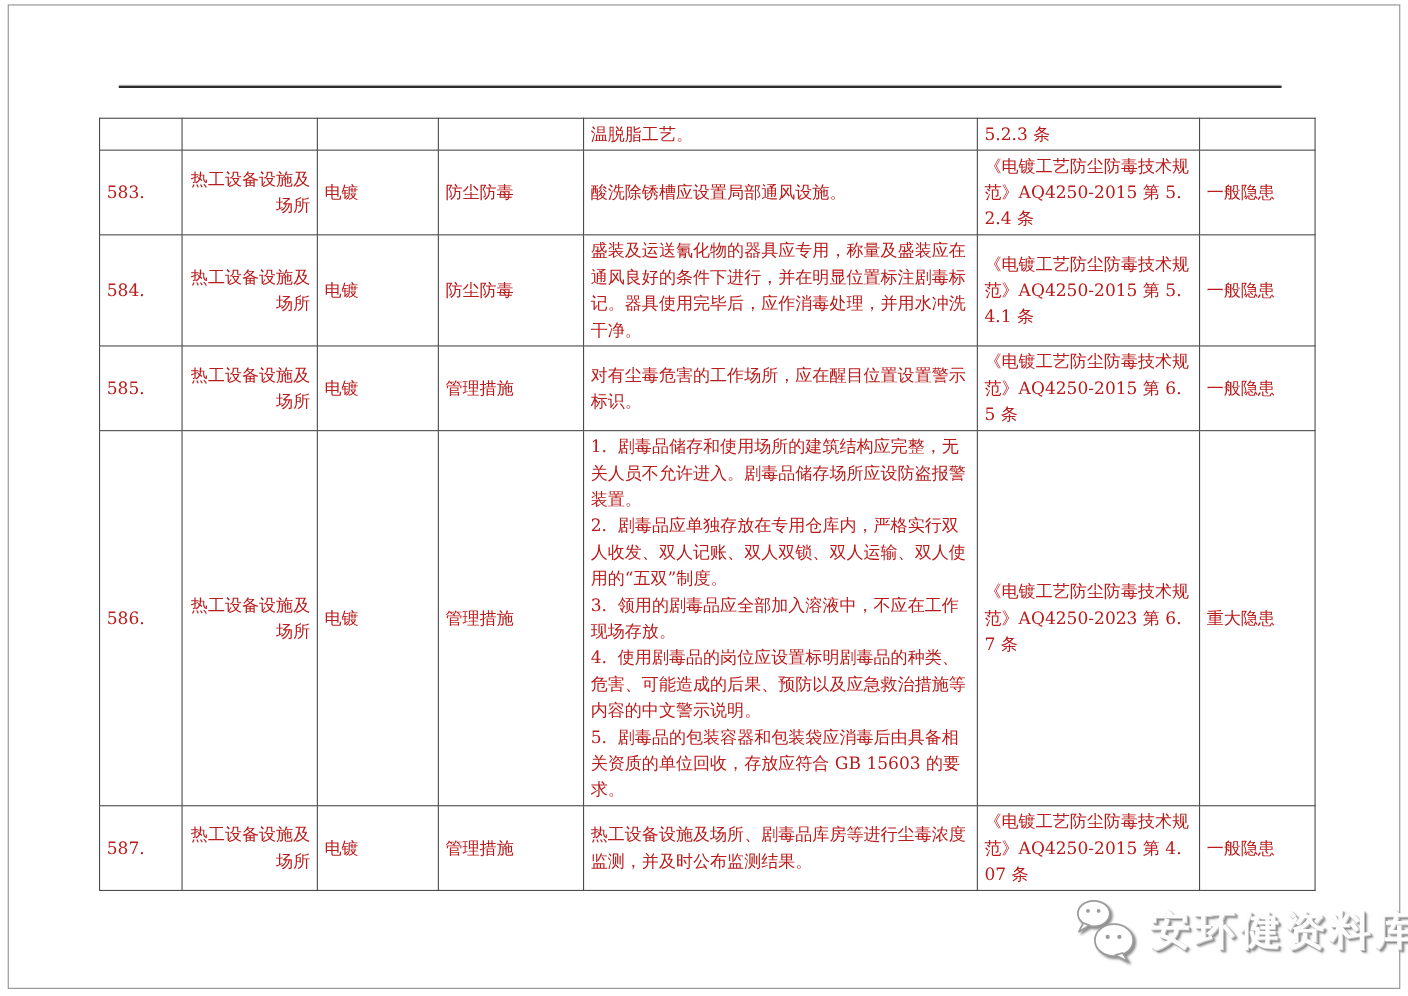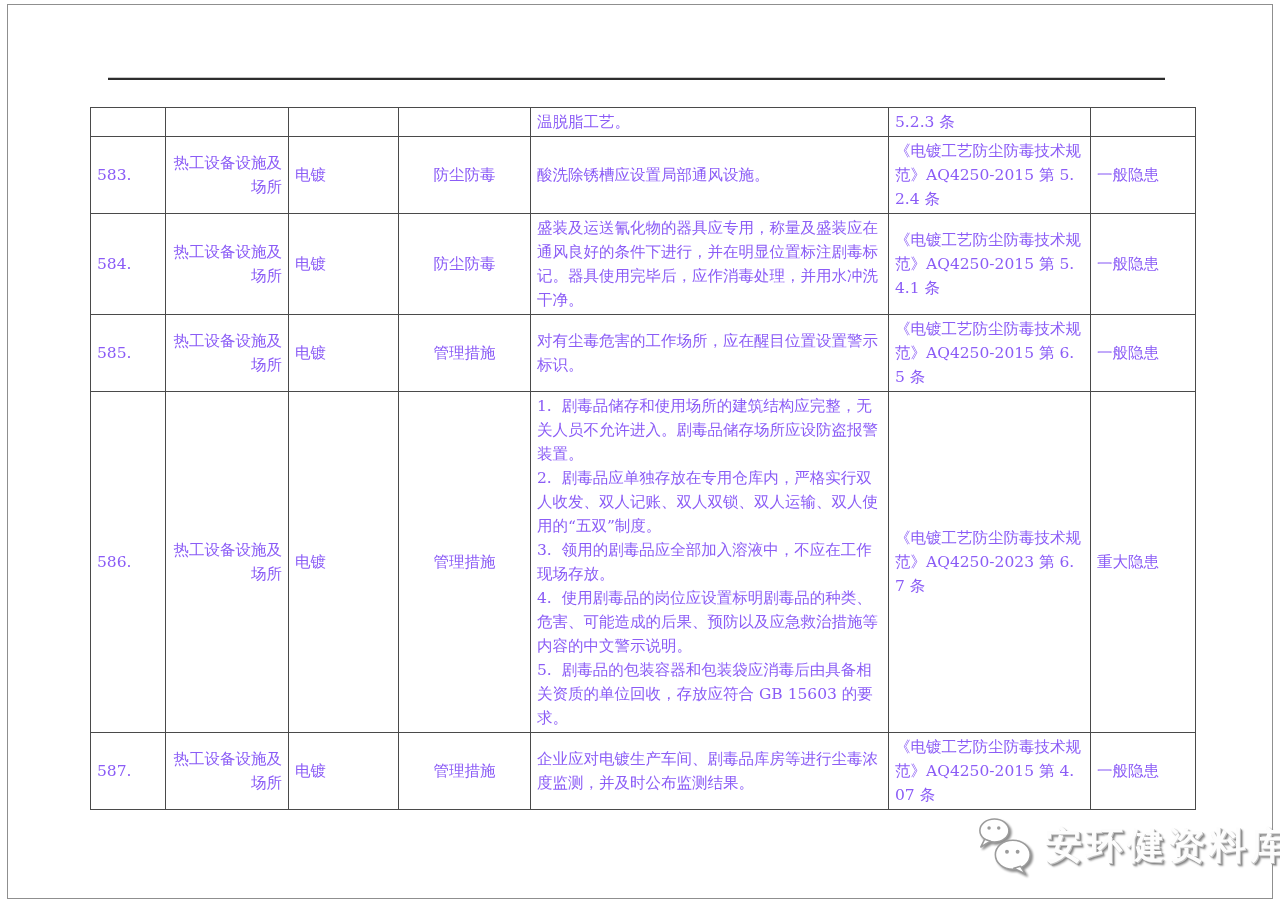--- a/index.html
+++ b/index.html
@@ -38,30 +38,30 @@
   }
   table.doc-table {
     border-collapse: collapse;
     table-layout: fixed;
     width: 1105px;
   }
   table.doc-table td {
     border: 1px solid #4a4a4a;
     font-size: 15.5px;
     line-height: 1.55;
-    color: #8b5cf6;
+    color: #b91c1c;
     padding: 2px 6px;
     vertical-align: middle;
     overflow: hidden;
     word-break: break-all;
   }
   td.c-no    { text-align: left; padding: 2px 2px; }
   td.c-loc   { padding: 2px 8px; text-align: right; }
   td.c-proc  { padding: 2px 9px; }
-  td.c-cat   { padding: 2px 9px; text-align: center; }
+  td.c-cat   { padding: 2px 9px; }
   td.c-desc  { white-space: pre-wrap; padding: 3px 8px; }
   td.c-basis { padding: 3px 8px; }
   td.c-level { padding: 2px 5px; }
   tr.r0 { height: 26px; }
   tr.r1 { height: 72px; }
   tr.r2 { height: 100px; }
   tr.r3 { height: 65px; }
   tr.r4 { height: 340px; }
   tr.r5 { height: 75px; }
   .watermark {
@@ -151,21 +151,21 @@
 4.  使用剧毒品的岗位应设置标明剧毒品的种类、危害、可能造成的后果、预防以及应急救治措施等内容的中文警示说明。
 5.  剧毒品的包装容器和包装袋应消毒后由具备相关资质的单位回收，存放应符合 GB 15603 的要求。</td>
         <td class="c-basis">《电镀工艺防尘防毒技术规范》AQ4250-2023 第 6.7 条</td>
         <td class="c-level">重大隐患</td>
       </tr>
       <tr class="r5">
         <td class="c-no">587.</td>
         <td class="c-loc">热工设备设施及场所</td>
         <td class="c-proc">电镀</td>
         <td class="c-cat">管理措施</td>
-        <td class="c-desc">企业应对电镀生产车间、剧毒品库房等进行尘毒浓度监测，并及时公布监测结果。</td>
+        <td class="c-desc">热工设备设施及场所、剧毒品库房等进行尘毒浓度监测，并及时公布监测结果。</td>
         <td class="c-basis">《电镀工艺防尘防毒技术规范》AQ4250-2015 第 4.07 条</td>
         <td class="c-level">一般隐患</td>
       </tr>
     </tbody>
   </table>
 </div>
 
 <div class="watermark">
   <svg class="wm-icon" viewBox="0 0 64 62" xmlns="http://www.w3.org/2000/svg">
     <g fill="#ffffff" stroke="#9b9b9b" stroke-width="1.6">

